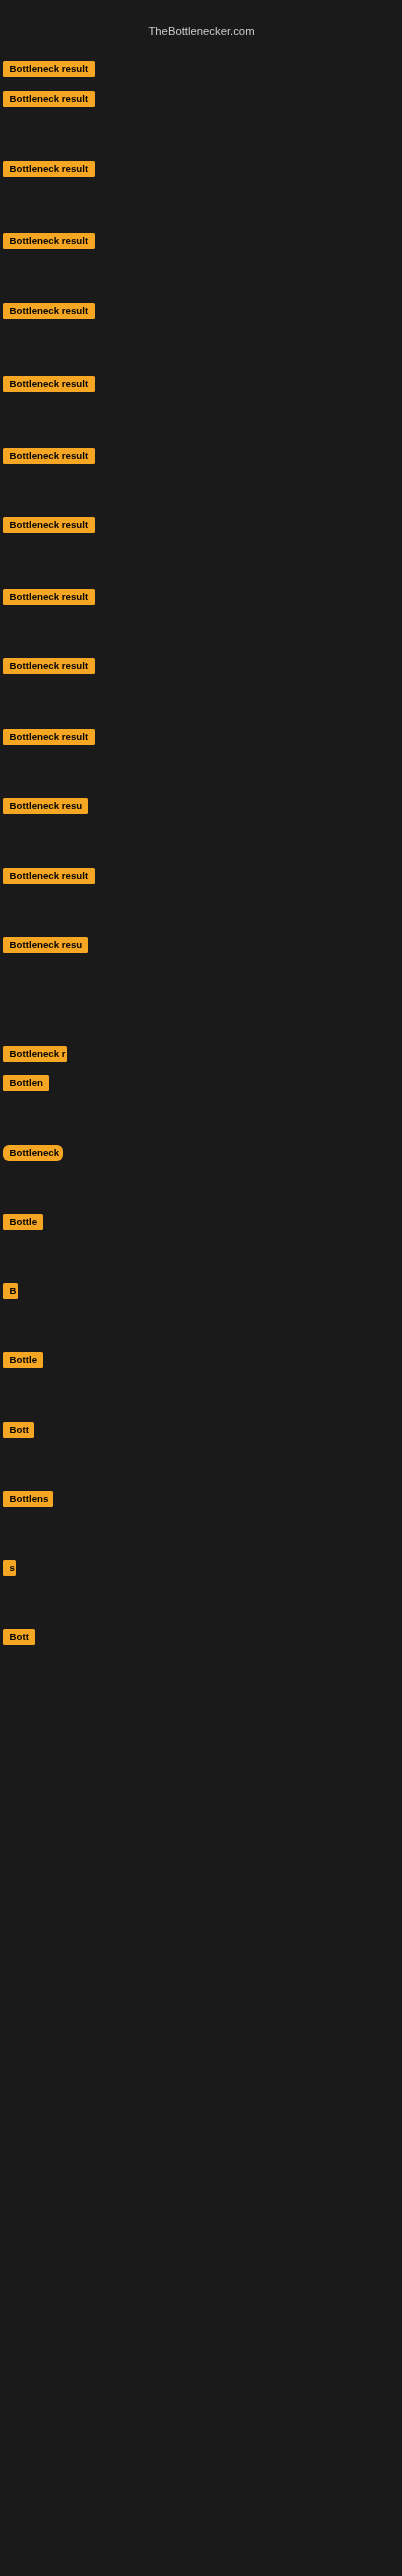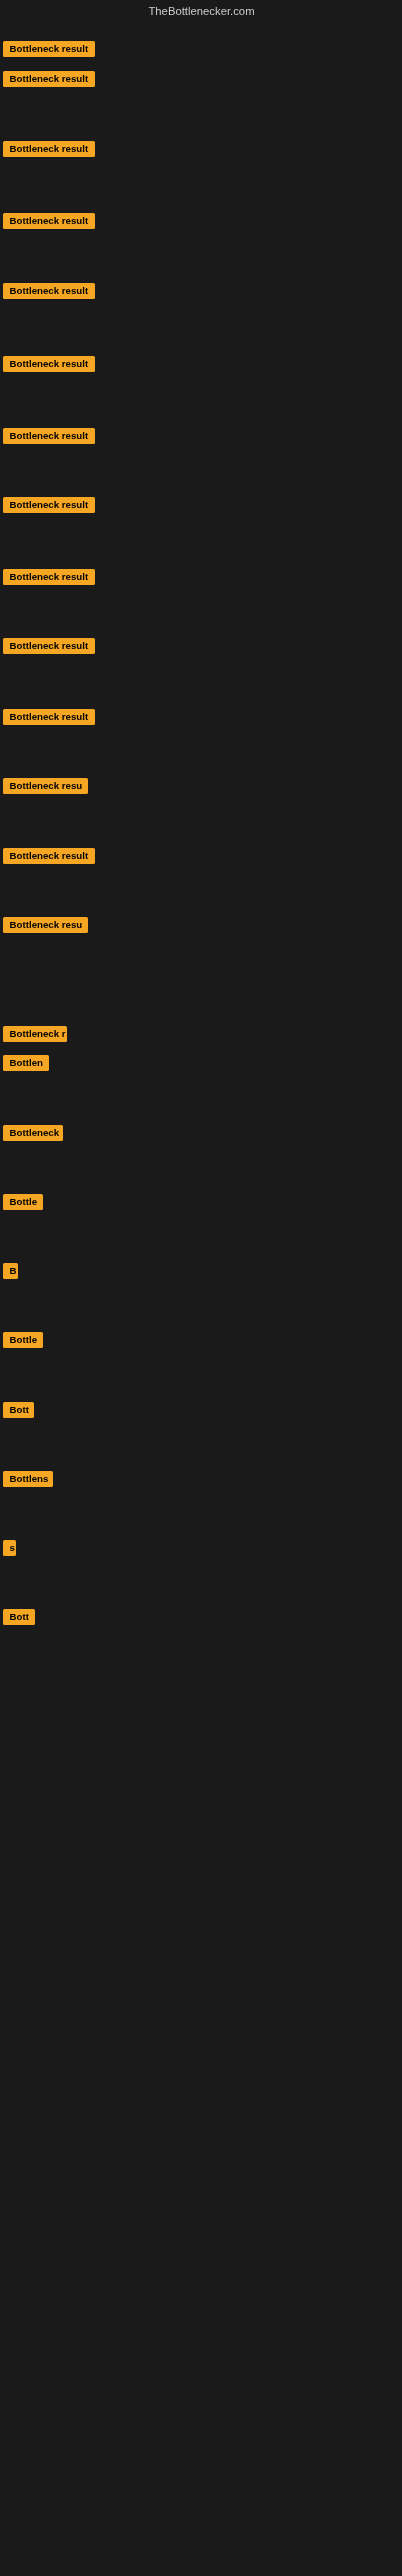--- a/index.html
+++ b/index.html
@@ -15,20 +15,21 @@
       font-family: Arial, sans-serif;
       position: relative;
     }
 
     .site-title {
       text-align: center;
       color: #cccccc;
       font-size: 11.3px;
       padding: 4.8px 0;
       background-color: #1a1a1a;
+      margin-top: 20px;
     }
 
     .bottleneck-badge {
       display: inline-block;
       background-color: #f5a623;
       color: #000000;
       font-size: 9.7px;
       font-weight: bold;
       padding: 2.4px 6.4px;
       border-radius: 1.6px;
@@ -53,21 +54,21 @@
     <div style="position: absolute; top: 403px; left: 0px; padding: 3.2px;"><span class="bottleneck-badge" style="max-width: 97px; overflow: hidden; display: inline-block;">Bottleneck result</span></div>
     <div style="position: absolute; top: 472px; left: 0px; padding: 3.2px;"><span class="bottleneck-badge" style="max-width: 97px; overflow: hidden; display: inline-block;">Bottleneck result</span></div>
     <div style="position: absolute; top: 544px; left: 0px; padding: 3.2px;"><span class="bottleneck-badge" style="max-width: 97px; overflow: hidden; display: inline-block;">Bottleneck result</span></div>
     <div style="position: absolute; top: 613px; left: 0px; padding: 3.2px;"><span class="bottleneck-badge" style="max-width: 97px; overflow: hidden; display: inline-block;">Bottleneck result</span></div>
     <div style="position: absolute; top: 684px; left: 0px; padding: 3.2px;"><span class="bottleneck-badge" style="max-width: 97px; overflow: hidden; display: inline-block;">Bottleneck result</span></div>
     <div style="position: absolute; top: 753px; left: 0px; padding: 3.2px;"><span class="bottleneck-badge" style="max-width: 85px; overflow: hidden; display: inline-block;">Bottleneck resu</span></div>
     <div style="position: absolute; top: 823px; left: 0px; padding: 3.2px;"><span class="bottleneck-badge" style="max-width: 97px; overflow: hidden; display: inline-block;">Bottleneck result</span></div>
     <div style="position: absolute; top: 892px; left: 0px; padding: 3.2px;"><span class="bottleneck-badge" style="max-width: 85px; overflow: hidden; display: inline-block;">Bottleneck resu</span></div>
     <div style="position: absolute; top: 961px; left: 0px; padding: 3.2px;"><span class="bottleneck-badge" style="max-width: 64px; overflow: hidden; display: inline-block; margin-top: 40px;">Bottleneck r</span></div>
     <div style="position: absolute; top: 1030px; left: 0px; padding: 3.2px;"><span class="bottleneck-badge" style="max-width: 48px; overflow: hidden; display: inline-block;">Bottlen</span></div>
-    <div style="position: absolute; top: 1100px; left: 0px; padding: 3.2px;"><span class="bottleneck-badge" style="max-width: 60px; overflow: hidden; display: inline-block;">Bottleneck</span></div>
+    <div style="position: absolute; top: 1100px; left: 0px; padding: 3.2px;"><span class="bottleneck-badge" style="max-width: 60px; overflow: hidden; display: inline-block; border-radius: 6px;">Bottleneck</span></div>
     <div style="position: absolute; top: 1169px; left: 0px; padding: 3.2px;"><span class="bottleneck-badge" style="max-width: 42px; overflow: hidden; display: inline-block;">Bottle</span></div>
     <div style="position: absolute; top: 1238px; left: 0px; padding: 3.2px;"><span class="bottleneck-badge" style="max-width: 14.5px; overflow: hidden; display: inline-block;">B</span></div>
     <div style="position: absolute; top: 1307px; left: 0px; padding: 3.2px;"><span class="bottleneck-badge" style="max-width: 42px; overflow: hidden; display: inline-block;">Bottle</span></div>
     <div style="position: absolute; top: 1377px; left: 0px; padding: 3.2px;"><span class="bottleneck-badge" style="max-width: 31px; overflow: hidden; display: inline-block;">Bott</span></div>
     <div style="position: absolute; top: 1446px; left: 0px; padding: 3.2px;"><span class="bottleneck-badge" style="max-width: 50px; overflow: hidden; display: inline-block;">Bottlens</span></div>
     <div style="position: absolute; top: 1515px; left: 0px; padding: 3.2px;"><span class="bottleneck-badge" style="max-width: 11.3px; overflow: hidden; display: inline-block;">s</span></div>
     <div style="position: absolute; top: 1584px; left: 0px; padding: 3.2px;"><span class="bottleneck-badge" style="max-width: 35px; overflow: hidden; display: inline-block;">Bott</span></div>
   </div>
 
 

